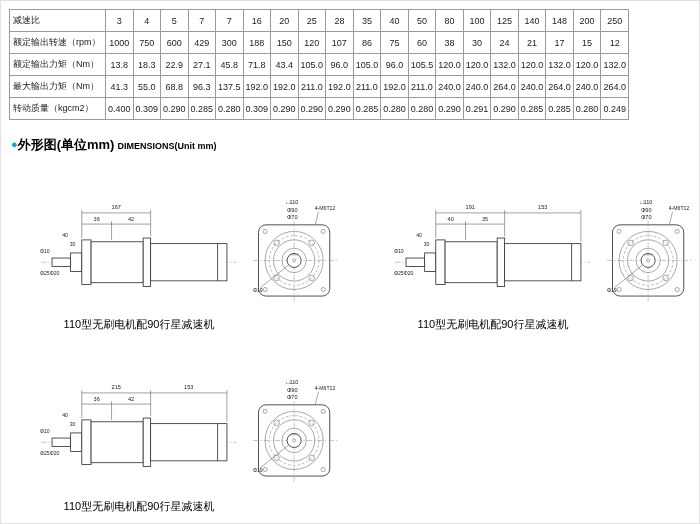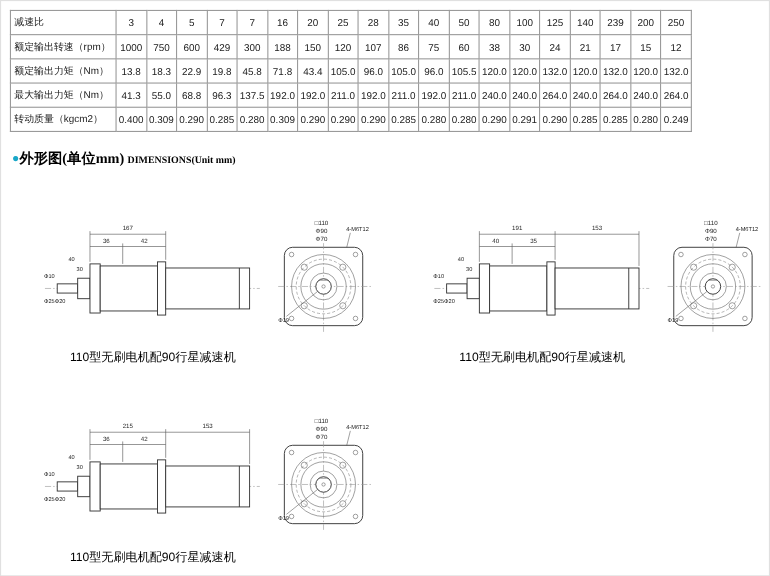--- a/index.html
+++ b/index.html
@@ -12,21 +12,21 @@
   
   table.spec{position:absolute;left:8px;top:8px;width:620px;border-collapse:collapse;table-layout:fixed;}
   table.spec th,table.spec td{
     border:1px solid #9a9a9a;height:21px;padding:0;
     font-size:9px;font-weight:normal;text-align:center;color:#222;
     overflow:hidden;white-space:nowrap;
   }
   table.spec th{width:92px;text-align:left;padding-left:3px;}
 
   
-  .sec-head{position:absolute;left:10px;top:134px;white-space:nowrap;font-family:Liberation Serif, serif;}
+  .sec-head{position:absolute;left:10px;top:134px;white-space:nowrap;}
   .bullet{font-size:11px;vertical-align:1px;}
   .sec-cn{font-size:13px;font-weight:bold;color:#000;}
   .sec-en{font-size:9px;font-weight:bold;color:#000;margin-left:3px;}
   .sec-sub{position:absolute;left:12px;top:155px;white-space:nowrap;}
   .sub-cn{font-size:10px;color:#222;}
   .sub-en{font-size:8.5px;color:#333;margin-left:3px;}
 
   
   .group{position:absolute;width:320px;height:150px;}
   .views{display:flex;gap:12px;align-items:flex-start;}
@@ -58,21 +58,21 @@
           <td>20</td>
           <td>25</td>
           <td>28</td>
           <td>35</td>
           <td>40</td>
           <td>50</td>
           <td>80</td>
           <td>100</td>
           <td>125</td>
           <td>140</td>
-          <td>239</td>
+          <td>148</td>
           <td>200</td>
           <td>250</td>
         </tr>
         <tr>
           <th>额定输出转速（rpm）</th>
           <td>1000</td>
           <td>750</td>
           <td>600</td>
           <td>429</td>
           <td>300</td>
@@ -89,21 +89,21 @@
           <td>21</td>
           <td>17</td>
           <td>15</td>
           <td>12</td>
         </tr>
         <tr>
           <th>额定输出力矩（Nm）</th>
           <td>13.8</td>
           <td>18.3</td>
           <td>22.9</td>
-          <td>19.8</td>
+          <td>27.1</td>
           <td>45.8</td>
           <td>71.8</td>
           <td>43.4</td>
           <td>105.0</td>
           <td>96.0</td>
           <td>105.0</td>
           <td>96.0</td>
           <td>105.5</td>
           <td>120.0</td>
           <td>120.0</td>

